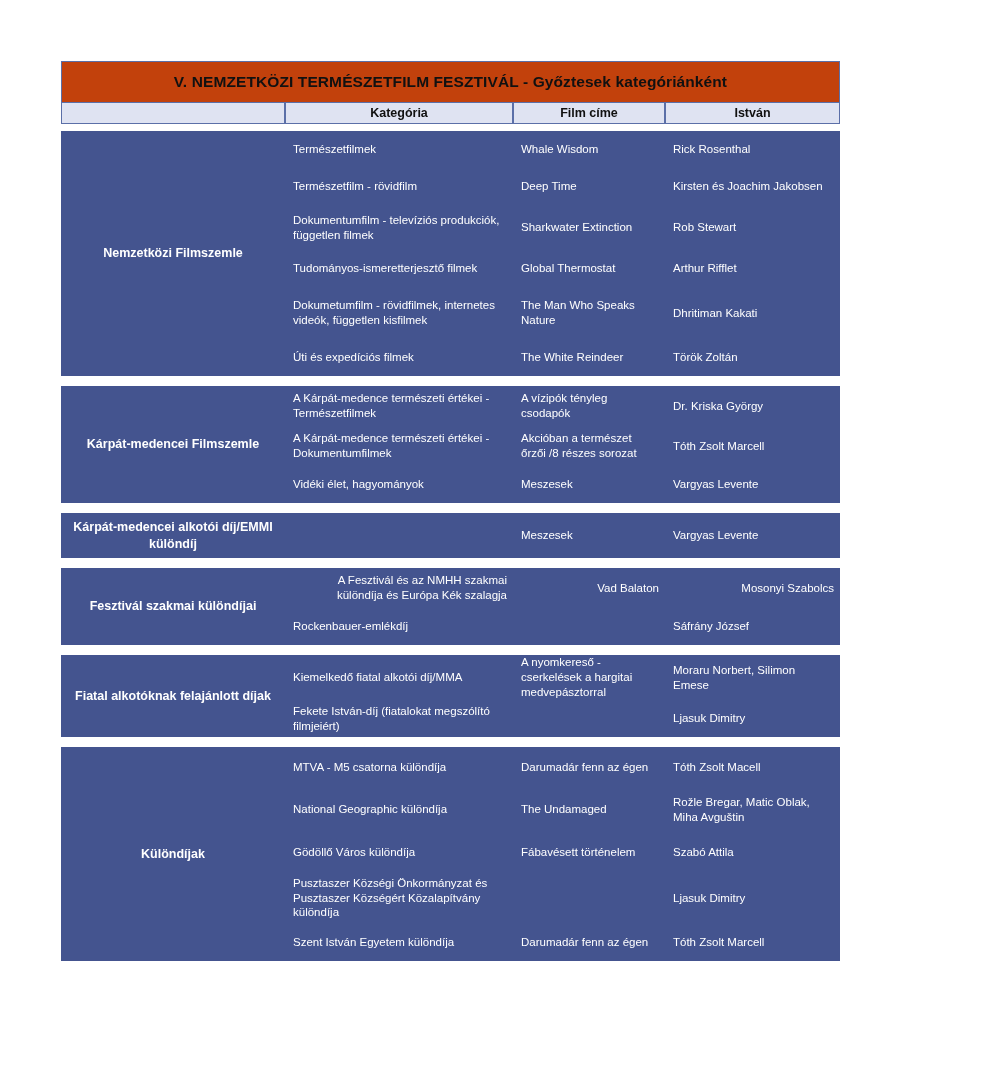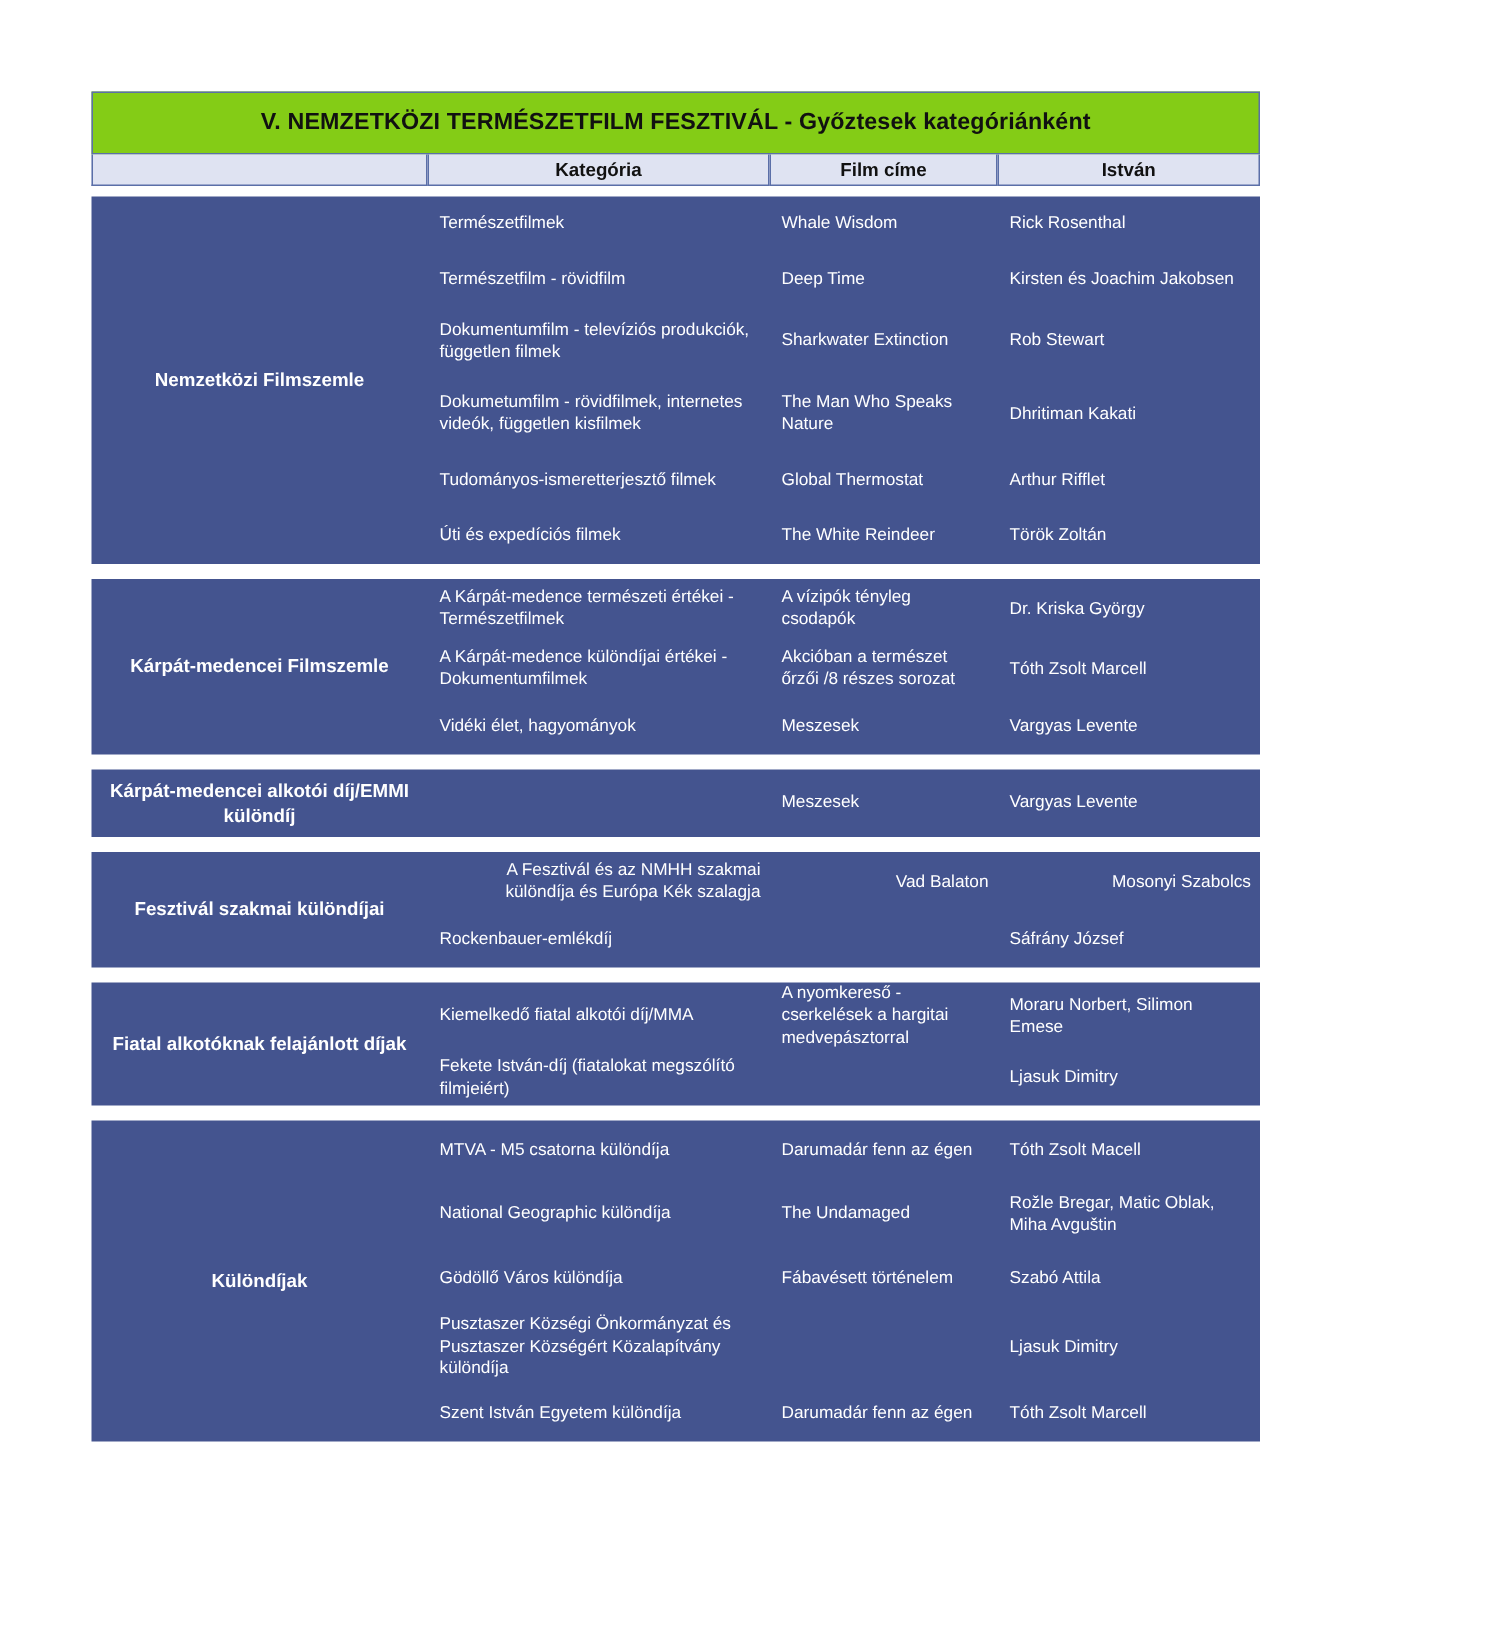--- a/index.html
+++ b/index.html
@@ -17,21 +17,21 @@
   #sheet {
     position: absolute;
     left: 61px;
     top: 61px;
     width: 779px;
   }
 
   
   .title-bar {
     border: 1px solid #5b6fa8;
-    background: #84cc16;
+    background: #c2410c;
     height: 40px;
     display: flex;
     align-items: center;
     justify-content: center;
   }
   .title-bar .title-text {
     font-size: 15.5px;
     font-weight: bold;
     color: #111111;
     letter-spacing: 0.1px;
@@ -129,47 +129,47 @@
           <div class="row" style="height: 37px;">
             <div class="cell cat">Természetfilm - rövidfilm</div>
             <div class="cell film"> Deep Time</div>
             <div class="cell dir">Kirsten és Joachim Jakobsen</div>
           </div>
           <div class="row" style="height: 45px;">
             <div class="cell cat">Dokumentumfilm - televíziós produkciók, független filmek</div>
             <div class="cell film">Sharkwater Extinction</div>
             <div class="cell dir">Rob Stewart</div>
           </div>
+          <div class="row" style="height: 37px;">
+            <div class="cell cat">Tudományos-ismeretterjesztő filmek</div>
+            <div class="cell film">Global Thermostat</div>
+            <div class="cell dir">Arthur Rifflet</div>
+          </div>
           <div class="row" style="height: 52px;">
             <div class="cell cat">Dokumetumfilm - rövidfilmek, internetes videók, független kisfilmek</div>
             <div class="cell film">The Man Who Speaks Nature</div>
             <div class="cell dir">Dhritiman Kakati</div>
           </div>
           <div class="row" style="height: 37px;">
-            <div class="cell cat">Tudományos-ismeretterjesztő filmek</div>
-            <div class="cell film">Global Thermostat</div>
-            <div class="cell dir">Arthur Rifflet</div>
-          </div>
-          <div class="row" style="height: 37px;">
             <div class="cell cat">Úti és expedíciós filmek</div>
             <div class="cell film">The White Reindeer</div>
             <div class="cell dir">Török Zoltán</div>
           </div>
         </div>
       </div>
       <div class="block">
         <div class="group-cell">Kárpát-medencei Filmszemle</div>
         <div class="rows">
           <div class="row" style="height: 40px;">
             <div class="cell cat">A Kárpát-medence természeti értékei - Természetfilmek</div>
             <div class="cell film">A vízipók tényleg csodapók</div>
             <div class="cell dir">Dr. Kriska György</div>
           </div>
           <div class="row" style="height: 40px;">
-            <div class="cell cat">A Kárpát-medence különdíjai értékei - Dokumentumfilmek</div>
+            <div class="cell cat">A Kárpát-medence természeti értékei - Dokumentumfilmek</div>
             <div class="cell film">Akcióban a természet őrzői /8 részes sorozat</div>
             <div class="cell dir">Tóth Zsolt Marcell</div>
           </div>
           <div class="row" style="height: 37px;">
             <div class="cell cat">Vidéki élet, hagyományok</div>
             <div class="cell film">Meszesek</div>
             <div class="cell dir">Vargyas Levente</div>
           </div>
         </div>
       </div>

